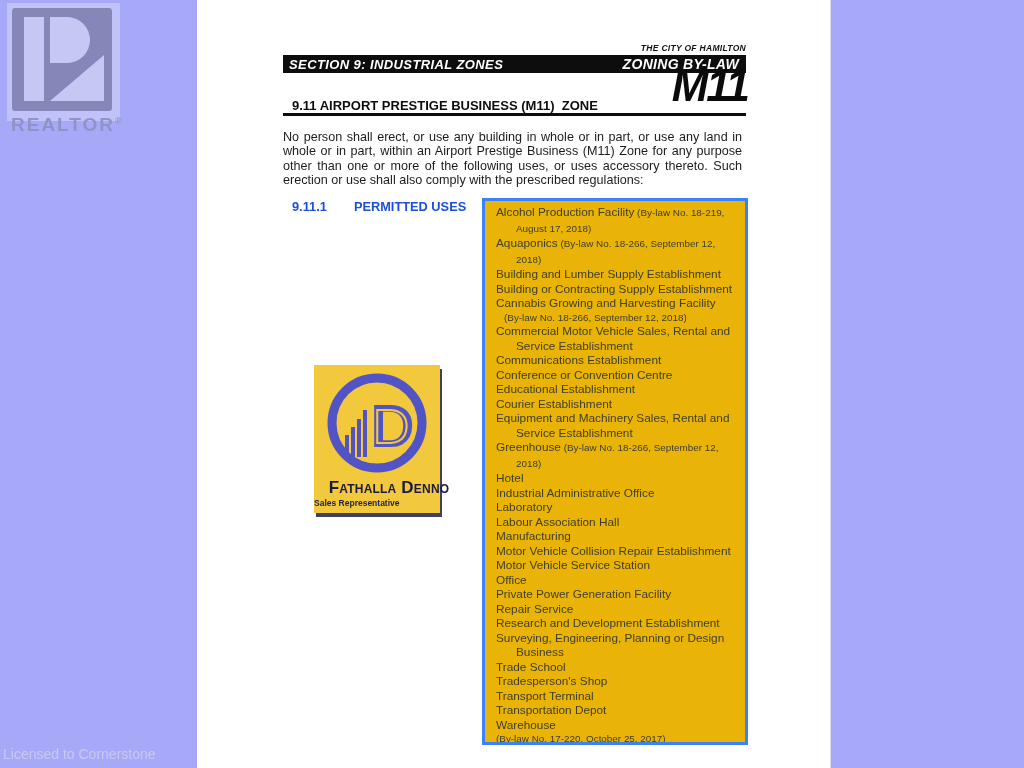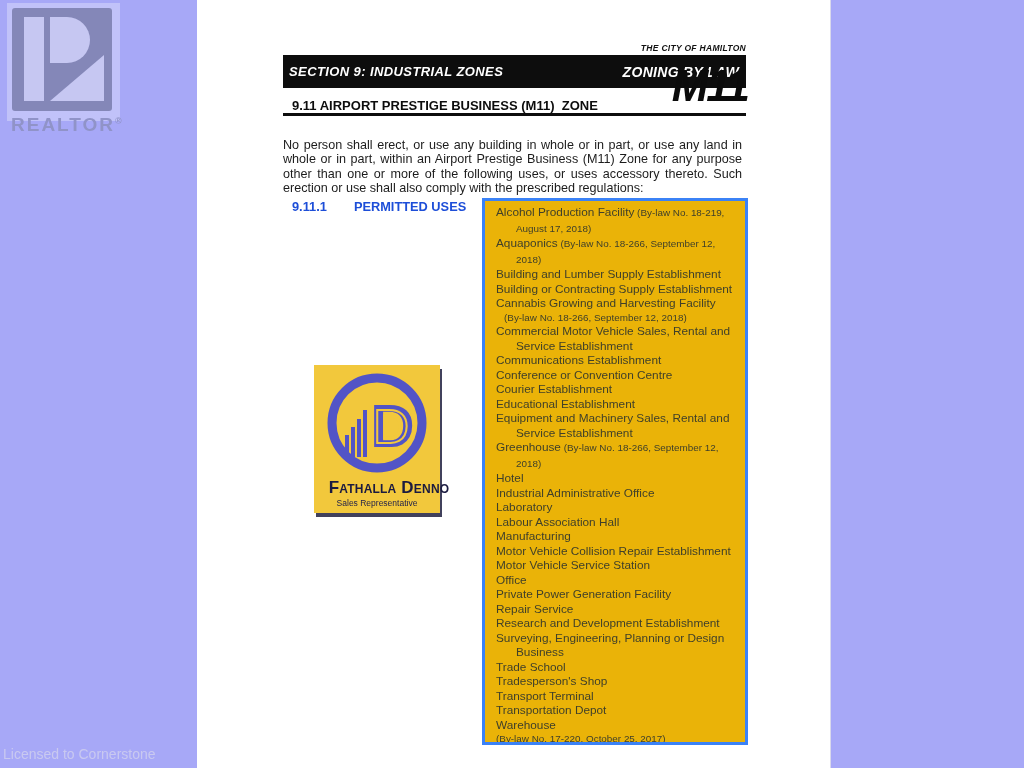--- a/index.html
+++ b/index.html
@@ -30,21 +30,21 @@
     position:absolute;left:197px;top:0;width:633px;height:768px;
     background:#ffffff;border-right:1px solid #d9d9ec;
   }
 
   .city-line{
     position:absolute;top:43px;right:84px;
     font-size:8.5px;font-weight:bold;font-style:italic;color:#111;
     letter-spacing:0.3px;
   }
   .section-bar{
-    position:absolute;left:86px;top:55px;width:463px;height:33px;
+    position:absolute;left:86px;top:55px;width:463px;height:18px;
     background:#0d0d0d;color:#fff;
     display:flex;align-items:center;justify-content:space-between;
     box-sizing:border-box;padding:0 7px 0 6px;
   }
   .section-bar .left{font-size:13px;font-weight:bold;font-style:italic;letter-spacing:0.4px;}
   .section-bar .right{font-size:14px;font-weight:bold;font-style:italic;letter-spacing:0.3px;}
 
   .zone-code{
     position:absolute;top:64px;right:82px;
     font-size:44px;line-height:1;font-weight:900;font-style:italic;
@@ -53,21 +53,21 @@
   .doc-title{
     position:absolute;left:95px;top:98px;
     font-size:13px;font-weight:bold;color:#0d0d0d;white-space:pre-wrap;
   }
   .title-rule{
     position:absolute;left:86px;top:113px;width:463px;height:3px;background:#0d0d0d;
   }
 
   .intro{
     position:absolute;left:86px;top:130px;width:459px;
-    font-size:12.6px;line-height:14.4px;color:#1c1c1c;text-align:justify;margin-top:8px;
+    font-size:12.6px;line-height:14.4px;color:#1c1c1c;text-align:justify;
   }
 
   .section-row{
     position:absolute;left:95px;top:199px;display:flex;gap:27px;
     font-size:12.8px;font-weight:bold;color:#1d4ed8;
   }
 
   
   .uses-box{
     position:absolute;left:285px;top:198px;width:266px;height:547px;
@@ -90,22 +90,22 @@
     background:#f2c83c;
     box-shadow:2px 4px 0 rgba(32,32,64,0.85);
   }
   .agent-logo svg{position:absolute;left:0;top:0;}
   .agent-name{
     position:absolute;left:12px;top:113px;width:126px;text-align:center;
     font-variant:small-caps;font-weight:bold;font-size:17px;color:#1b1b40;
     letter-spacing:0.2px;
   }
   .agent-title{
-    position:absolute;left:0;top:133px;width:126px;text-align:center;
-    font-weight:normal;font-size:8.5px;color:#23234a;
+    position:absolute;left:0;top:133px;width:126px;text-align:left;
+    font-weight:bold;font-size:8.5px;color:#23234a;
   }
 </style>
 </head>
 <body>
 
 <div class="watermark">
   <svg width="113" height="142" viewBox="0 0 113 142">
     <rect x="5" y="5" width="100" height="103" rx="3" fill="#8487b8"></rect>
     <rect x="17" y="14" width="20" height="84" fill="#c6c7f2"></rect>
     <path d="M43,14 h17 a23,23 0 0 1 0 46 h-17 z" fill="#c6c7f2"></path>
@@ -163,25 +163,25 @@
 
   <div class="use">
     <span class="use-name">Communications Establishment</span>
   </div>
 
   <div class="use">
     <span class="use-name">Conference or Convention Centre</span>
   </div>
 
   <div class="use">
+    <span class="use-name">Educational Establishment</span>
+  </div>
+
+  <div class="use">
     <span class="use-name">Courier Establishment</span>
-  </div>
-
-  <div class="use">
-    <span class="use-name">Educational Establishment</span>
   </div>
 
   <div class="use">
     <span class="use-name">Equipment and Machinery Sales, Rental and Service Establishment</span>
   </div>
 
   <div class="use">
     <span class="use-name">Greenhouse</span><span class="use-note"> (By-law No. 18-266, September 12, 2018)</span>
   </div>
 

